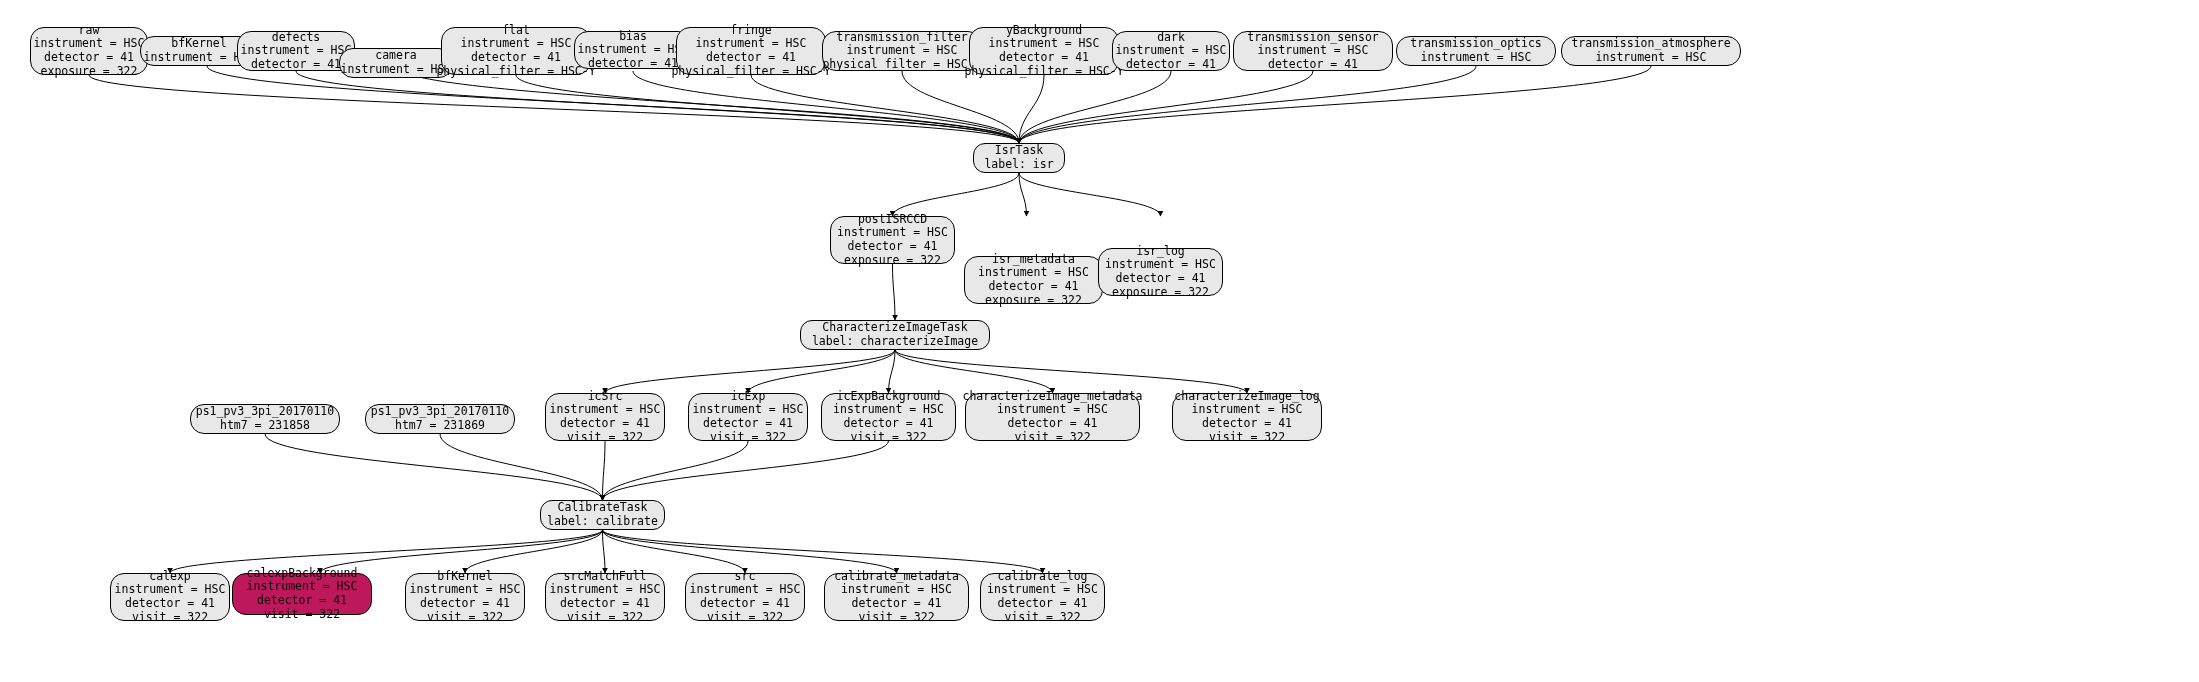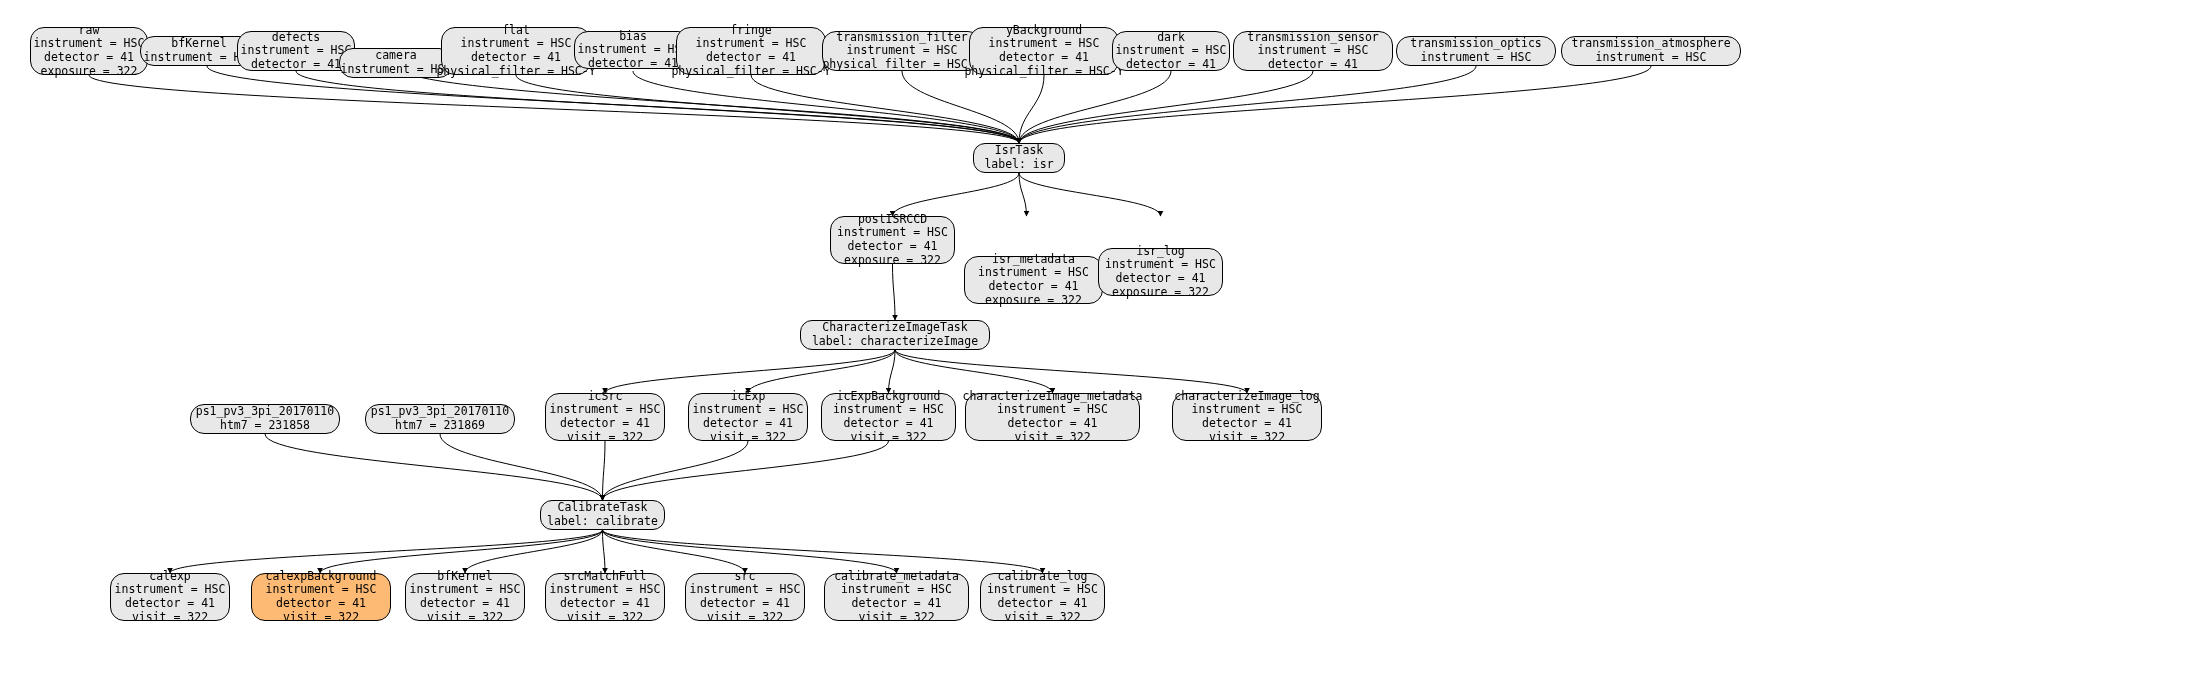--- a/index.html
+++ b/index.html
@@ -234,21 +234,21 @@
       <div class="node task" style="left: 540px; top: 500px; width: 125px; height: 30px; background: rgb(232, 232, 232); border-color: rgb(0, 0, 0);">
         <span class="line title">CalibrateTask</span>
         <span class="line">label: calibrate</span>
       </div>
       <div class="node dataset" style="left: 110px; top: 573px; width: 120px; height: 48px; background: rgb(232, 232, 232); border-color: rgb(0, 0, 0);">
         <span class="line title">calexp</span>
         <span class="line">instrument = HSC</span>
         <span class="line">detector = 41</span>
         <span class="line">visit = 322</span>
       </div>
-      <div class="node dataset" style="left: 251px; top: 573px; width: 140px; height: 48px; background: #fdba74; border-color: rgb(0, 0, 0);">
+      <div class="node dataset" style="left: 232px; top: 573px; width: 140px; height: 42px; background: #be185d; border-color: rgb(0, 0, 0);">
         <span class="line title">calexpBackground</span>
         <span class="line">instrument = HSC</span>
         <span class="line">detector = 41</span>
         <span class="line">visit = 322</span>
       </div>
       <div class="node dataset" style="left: 405px; top: 573px; width: 120px; height: 48px; background: rgb(232, 232, 232); border-color: rgb(0, 0, 0);">
         <span class="line title">bfKernel</span>
         <span class="line">instrument = HSC</span>
         <span class="line">detector = 41</span>
         <span class="line">visit = 322</span>

